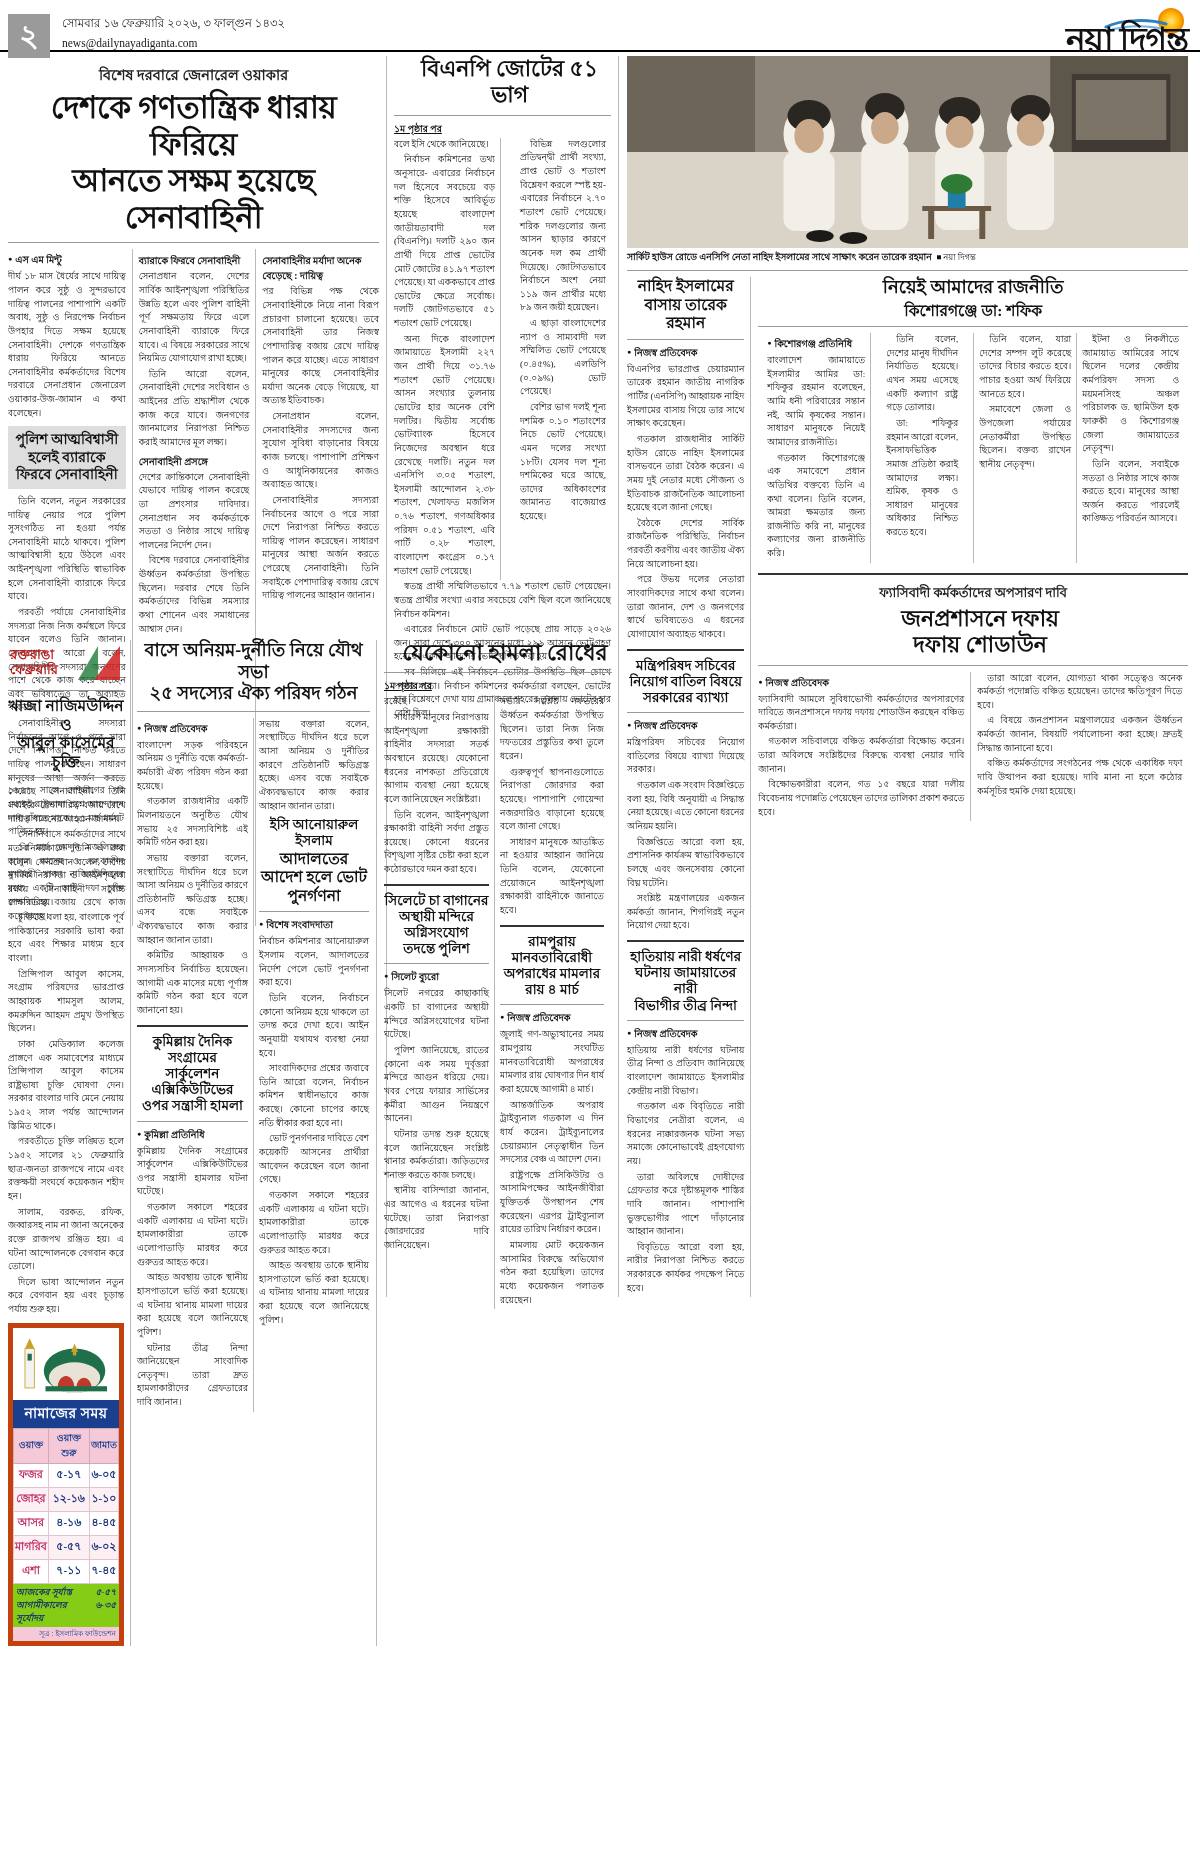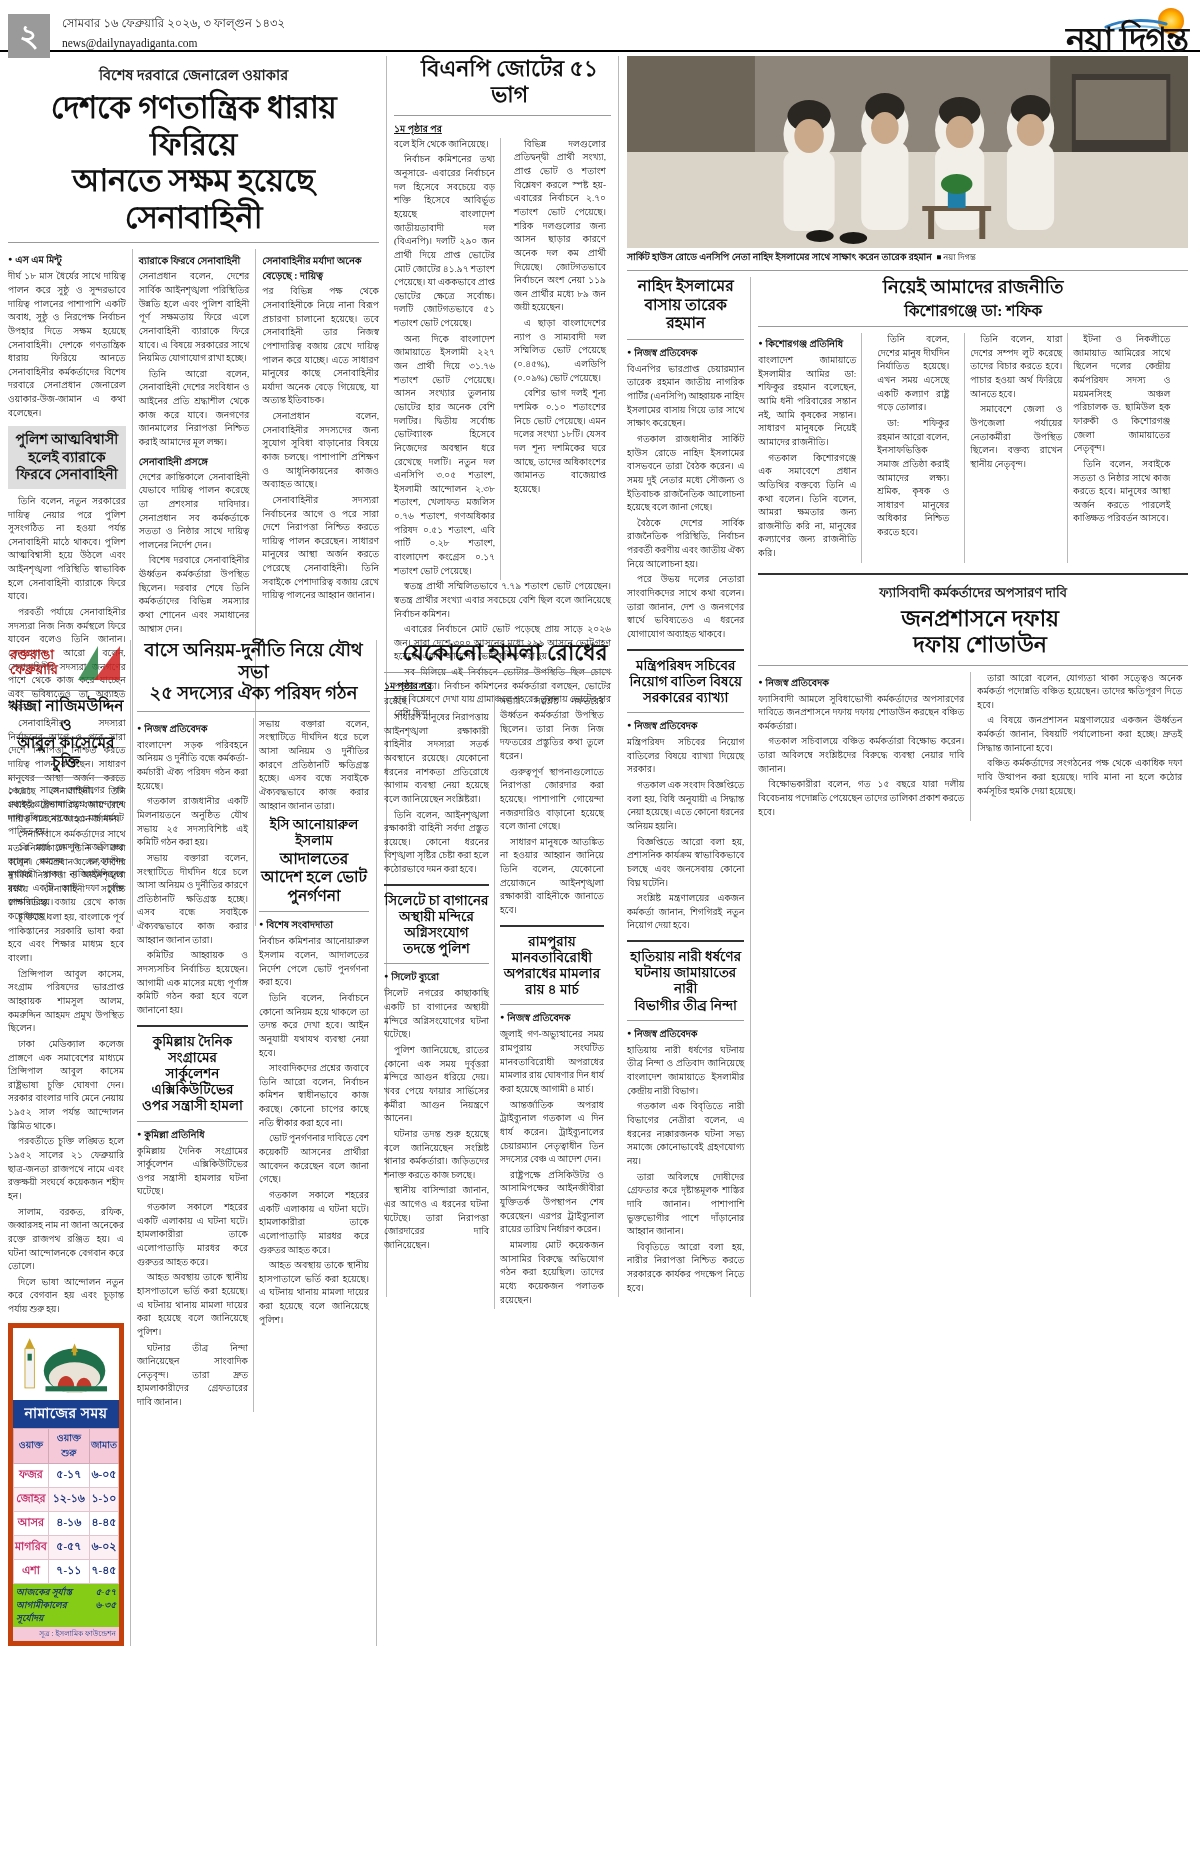--- a/index.html
+++ b/index.html
@@ -146,21 +146,21 @@
     <div class="col vrule" style="width:232px;padding:0 7px;">
       <div class="hl hl-xl" style="text-align:center;">বিএনপি জোটের ৫১ ভাগ</div>
       <div class="hrule"></div>
       <div class="contfrom">১ম পৃষ্ঠার পর</div>
       <div style="display:flex;">
         <div class="col" style="width:106px;padding-right:5px;">
           <p class="body noind">বলে ইসি থেকে জানিয়েছে।</p>
           <p class="body">নির্বাচন কমিশনের তথ্য অনুসারে- এবারের নির্বাচনে দল হিসেবে সবচেয়ে বড় শক্তি হিসেবে আবির্ভূত হয়েছে বাংলাদেশ জাতীয়তাবাদী দল (বিএনপি)। দলটি ২৯০ জন প্রার্থী দিয়ে প্রাপ্ত ভোটের মোট জোটের ৪১.৯৭ শতাংশ পেয়েছে। যা এককভাবে প্রাপ্ত ভোটের ক্ষেত্রে সর্বোচ্চ। দলটি জোটগতভাবে ৫১ শতাংশ ভোট পেয়েছে।</p>
           <p class="body">অন্য দিকে বাংলাদেশ জামায়াতে ইসলামী ২২৭ জন প্রার্থী দিয়ে ৩১.৭৬ শতাংশ ভোট পেয়েছে। আসন সংখ্যার তুলনায় ভোটের হার অনেক বেশি দলটির। দ্বিতীয় সর্বোচ্চ ভোটব্যাংক হিসেবে নিজেদের অবস্থান ধরে রেখেছে দলটি। নতুন দল এনসিপি ৩.০৫ শতাংশ, ইসলামী আন্দোলন ২.৩৮ শতাংশ, খেলাফত মজলিস ০.৭৬ শতাংশ, গণঅধিকার পরিষদ ০.৫১ শতাংশ, এবি পার্টি ০.২৮ শতাংশ, বাংলাদেশ কংগ্রেস ০.১৭ শতাংশ ভোট পেয়েছে।</p>
         </div>
-        <div class="col vrule" style="width:106px;padding-left:13px;">
+        <div class="col vrule" style="width:106px;padding-left:19px;">
           <p class="body">বিভিন্ন দলগুলোর প্রতিদ্বন্দ্বী প্রার্থী সংখ্যা, প্রাপ্ত ভোট ও শতাংশ বিশ্লেষণ করলে স্পষ্ট হয়- এবারের নির্বাচনে ২.৭০ শতাংশ ভোট পেয়েছে। শরিক দলগুলোর জন্য আসন ছাড়ার কারণে অনেক দল কম প্রার্থী দিয়েছে। জোটগতভাবে নির্বাচনে অংশ নেয়া ১১৯ জন প্রার্থীর মধ্যে ৮৯ জন জয়ী হয়েছেন।</p>
           <p class="body">এ ছাড়া বাংলাদেশের ন্যাপ ও সাম্যবাদী দল সম্মিলিত ভোট পেয়েছে (০.৪৫%), এলডিপি (০.০৯%) ভোট পেয়েছে।</p>
           <p class="body">বেশির ভাগ দলই শূন্য দশমিক ০.১০ শতাংশের নিচে ভোট পেয়েছে। এমন দলের সংখ্যা ১৮টি। যেসব দল শূন্য দশমিকের ঘরে আছে, তাদের অধিকাংশের জামানত বাজেয়াপ্ত হয়েছে।</p>
         </div>
       </div>
       <p class="body">স্বতন্ত্র প্রার্থী সম্মিলিতভাবে ৭.৭৯ শতাংশ ভোট পেয়েছেন। স্বতন্ত্র প্রার্থীর সংখ্যা এবার সবচেয়ে বেশি ছিল বলে জানিয়েছে নির্বাচন কমিশন।</p>
       <p class="body">এবারের নির্বাচনে মোট ভোট পড়েছে প্রায় সাড়ে ২০২৬ জন। সারা দেশে ৩০০ আসনের মধ্যে ২৯৯ আসনে ভোটগ্রহণ হয়েছে। একটি আসনের ভোট স্থগিত করা হয়।</p>
       <p class="body">সব মিলিয়ে এই নির্বাচনে ভোটার উপস্থিতি ছিল চোখে পড়ার মতো। নির্বাচন কমিশনের কর্মকর্তারা বলছেন, ভোটের হার বিশ্লেষণে দেখা যায় গ্রামাঞ্চলে শহরের তুলনায় ভোটের হার বেশি ছিল।</p>
     </div>
 
@@ -247,21 +247,21 @@
           <p class="body noind">হাতিয়ায় নারী ধর্ষণের ঘটনায় তীব্র নিন্দা ও প্রতিবাদ জানিয়েছে বাংলাদেশ জামায়াতে ইসলামীর কেন্দ্রীয় নারী বিভাগ।</p>
           <p class="body">গতকাল এক বিবৃতিতে নারী বিভাগের নেত্রীরা বলেন, এ ধরনের ন্যক্কারজনক ঘটনা সভ্য সমাজে কোনোভাবেই গ্রহণযোগ্য নয়।</p>
           <p class="body">তারা অবিলম্বে দোষীদের গ্রেফতার করে দৃষ্টান্তমূলক শাস্তির দাবি জানান। পাশাপাশি ভুক্তভোগীর পাশে দাঁড়ানোর আহ্বান জানান।</p>
           <p class="body">বিবৃতিতে আরো বলা হয়, নারীর নিরাপত্তা নিশ্চিত করতে সরকারকে কার্যকর পদক্ষেপ নিতে হবে।</p>
         </div>
 
         <div class="col vrule" style="width:440px;padding-left:7px;">
           <div class="hl hl-lg">নিয়েই আমাদের রাজনীতি</div>
           <div class="hl hl-md" style="margin-top:3px;">কিশোরগঞ্জে ডা: শফিক</div>
           <div class="hrule"></div>
-          <div style="display:flex;">
+          <div style="display:flex;justify-content:center;">
             <div class="col" style="width:103px;padding-right:5px;">
               <div class="byline">কিশোরগঞ্জ প্রতিনিধি</div>
               <p class="body noind">বাংলাদেশ জামায়াতে ইসলামীর আমির ডা: শফিকুর রহমান বলেছেন, আমি ধনী পরিবারের সন্তান নই, আমি কৃষকের সন্তান। সাধারণ মানুষকে নিয়েই আমাদের রাজনীতি।</p>
               <p class="body">গতকাল কিশোরগঞ্জে এক সমাবেশে প্রধান অতিথির বক্তব্যে তিনি এ কথা বলেন। তিনি বলেন, আমরা ক্ষমতার জন্য রাজনীতি করি না, মানুষের কল্যাণের জন্য রাজনীতি করি।</p>
             </div>
             <div class="col vrule" style="width:103px;padding:0 15px;">
               <p class="body">তিনি বলেন, দেশের মানুষ দীর্ঘদিন নির্যাতিত হয়েছে। এখন সময় এসেছে একটি কল্যাণ রাষ্ট্র গড়ে তোলার।</p>
               <p class="body">ডা: শফিকুর রহমান আরো বলেন, ইনসাফভিত্তিক সমাজ প্রতিষ্ঠা করাই আমাদের লক্ষ্য। শ্রমিক, কৃষক ও সাধারণ মানুষের অধিকার নিশ্চিত করতে হবে।</p>
             </div>
             <div class="col vrule" style="width:103px;padding:0 5px;">

